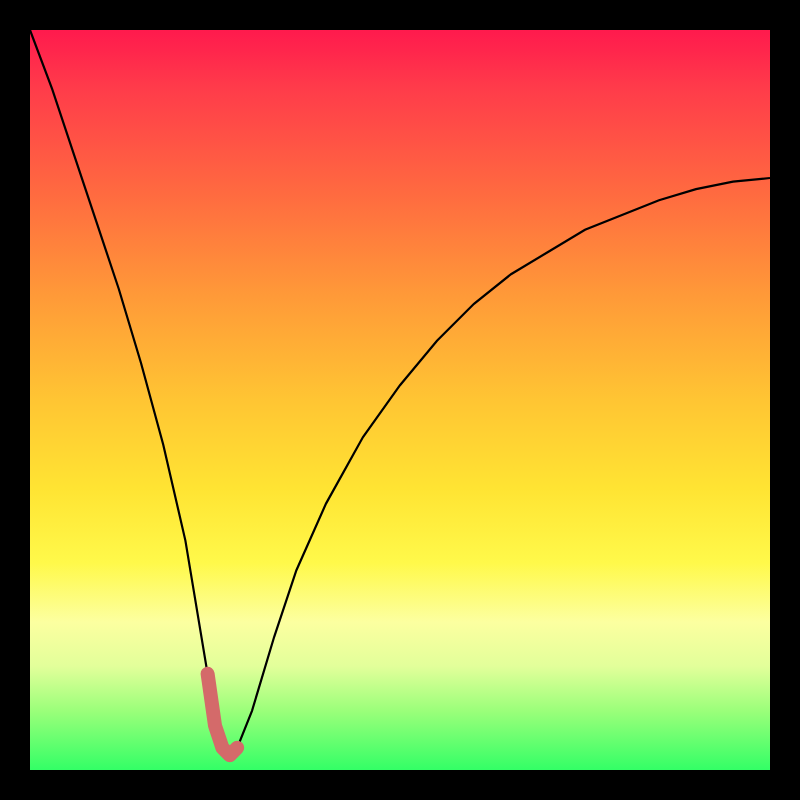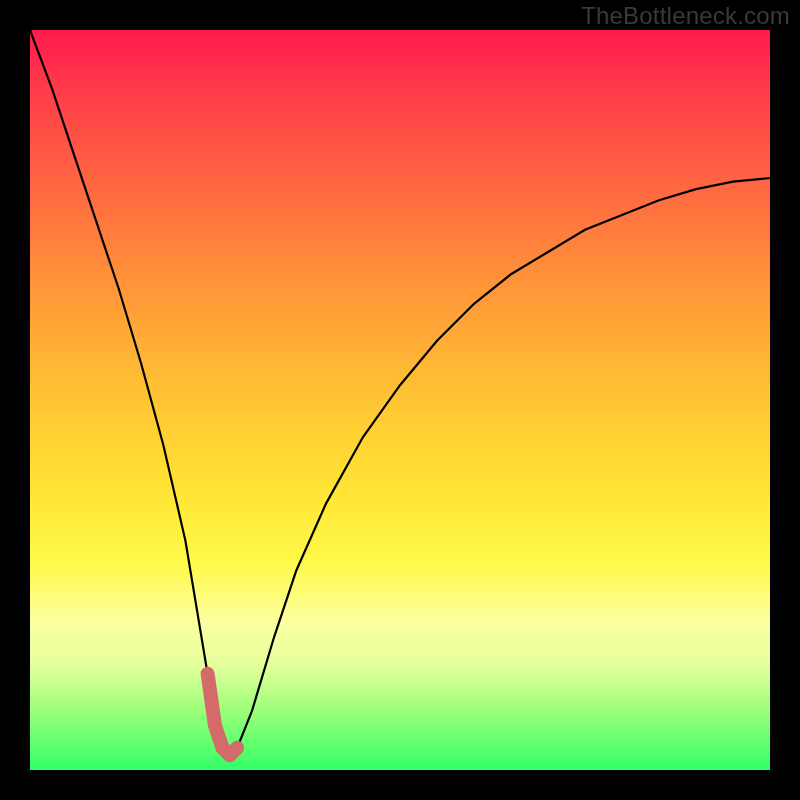--- a/index.html
+++ b/index.html
@@ -53,21 +53,20 @@
     position: absolute;
     left: 0;
     top: 0;
   }
 </style>
 </head>
 <body>
 
 <div class="frame">
 
-  <div class="watermark">TheBottleneck.com</div>
 
   <div class="plot">
     <svg class="curve" width="740" height="740" viewBox="0 0 740 740">
       <path id="main-curve" fill="none" stroke="#000" stroke-width="2.2" d="M0.0 0.0 L22.2 59.2 L44.4 125.8 L66.6 192.4 L88.8 259.0 L111.0 333.0 L133.2 414.4 L155.4 510.6 L177.6 643.8 L185.0 695.6 L192.4 717.8 L199.8 725.2 L207.2 717.8 L222.0 680.8 L244.2 606.8 L266.4 540.2 L296.0 473.6 L333.0 407.0 L370.0 355.2 L407.0 310.8 L444.0 273.8 L481.0 244.2 L518.0 222.0 L555.0 199.8 L592.0 185.0 L629.0 170.2 L666.0 159.1 L703.0 151.7 L740.0 148.0"></path>
       <path id="trough-highlight" fill="none" stroke="#d46a6a" stroke-width="14" stroke-linecap="round" stroke-linejoin="round" d="M177.6 643.8 L185.0 695.6 L192.4 717.8 L199.8 725.2 L207.2 717.8"></path>
     </svg>
   </div>
 
 </div>
 

